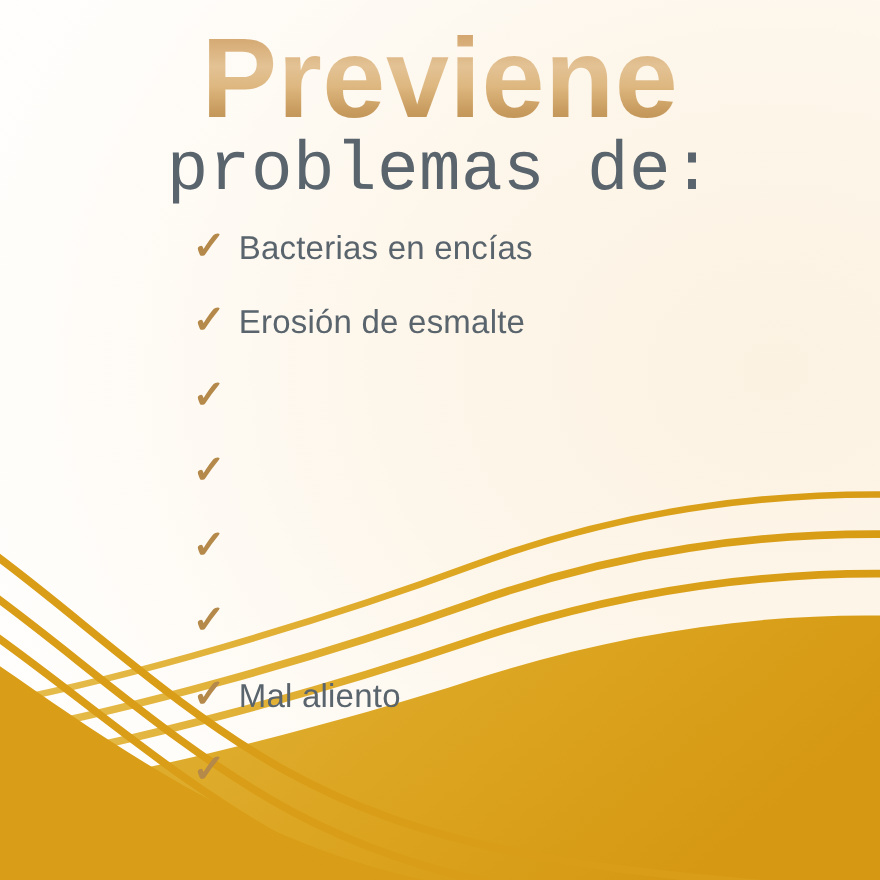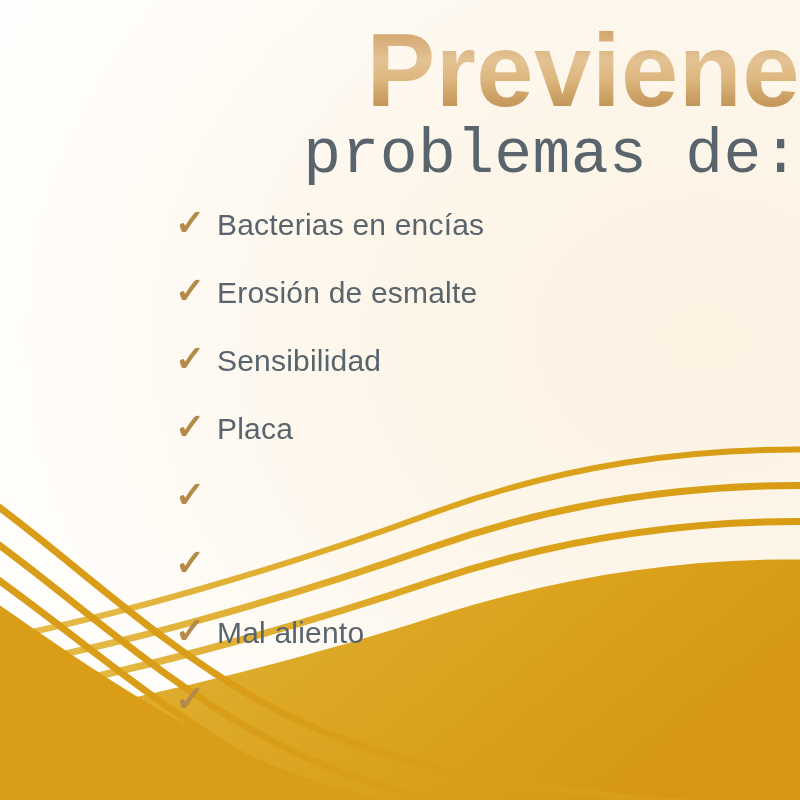--- a/index.html
+++ b/index.html
@@ -33,21 +33,21 @@
     height: 800px;
     pointer-events: none;
   }
 
   
   .headline-block {
     position: absolute;
     left: 0;
     top: 18px;
     width: 800px;
-    text-align: right;
+    text-align: center;
     z-index: 3;
   }
 
   .title-main {
     display: block;
     font-size: 103px;
     line-height: 1.02;
     font-weight: 700;
     letter-spacing: 0.5px;
     background-image: linear-gradient(180deg,
@@ -167,26 +167,24 @@
       <span class="check-label">Bacterias en encías</span>
     </li>
 
     <li class="check-row">
       <span class="check-mark">✓</span>
       <span class="check-label">Erosión de esmalte</span>
     </li>
 
     <li class="check-row">
       <span class="check-mark">✓</span>
-      <span class="check-label">Sensibilidad</span>
-    </li>
-
-    <li class="check-row">
-      <span class="check-mark">✓</span>
-      <span class="check-label">Placa</span>
+    </li>
+
+    <li class="check-row">
+      <span class="check-mark">✓</span>
     </li>
 
     <li class="check-row">
       <span class="check-mark">✓</span>
     </li>
 
     <li class="check-row">
       <span class="check-mark">✓</span>
     </li>
 

